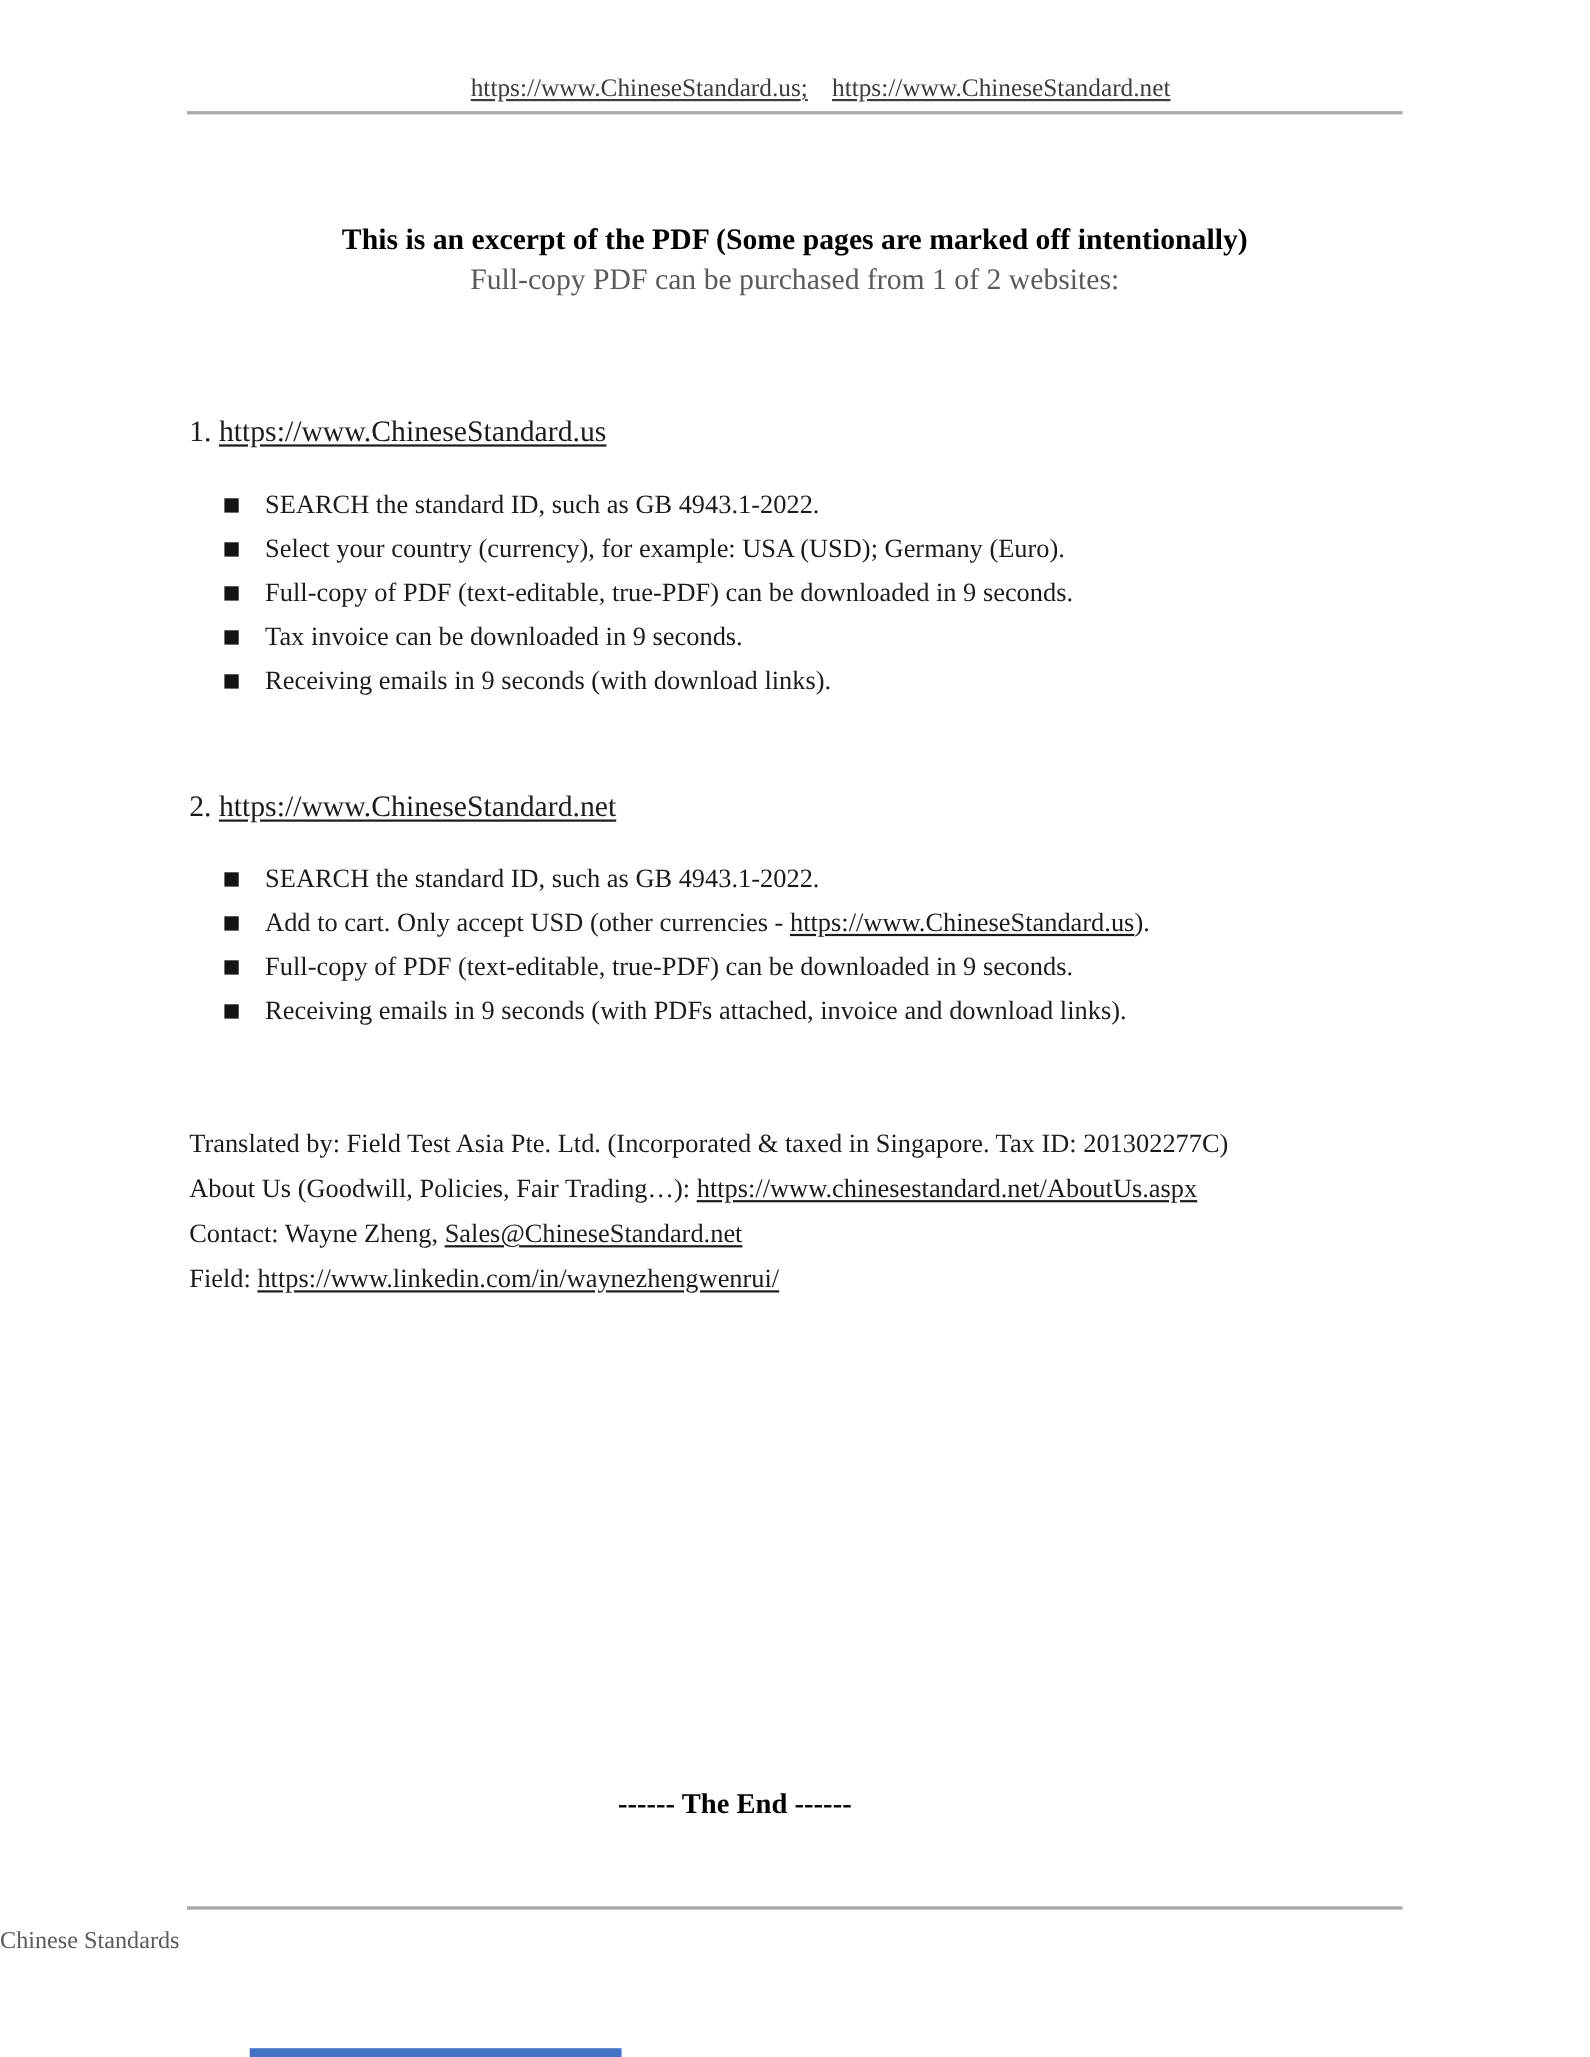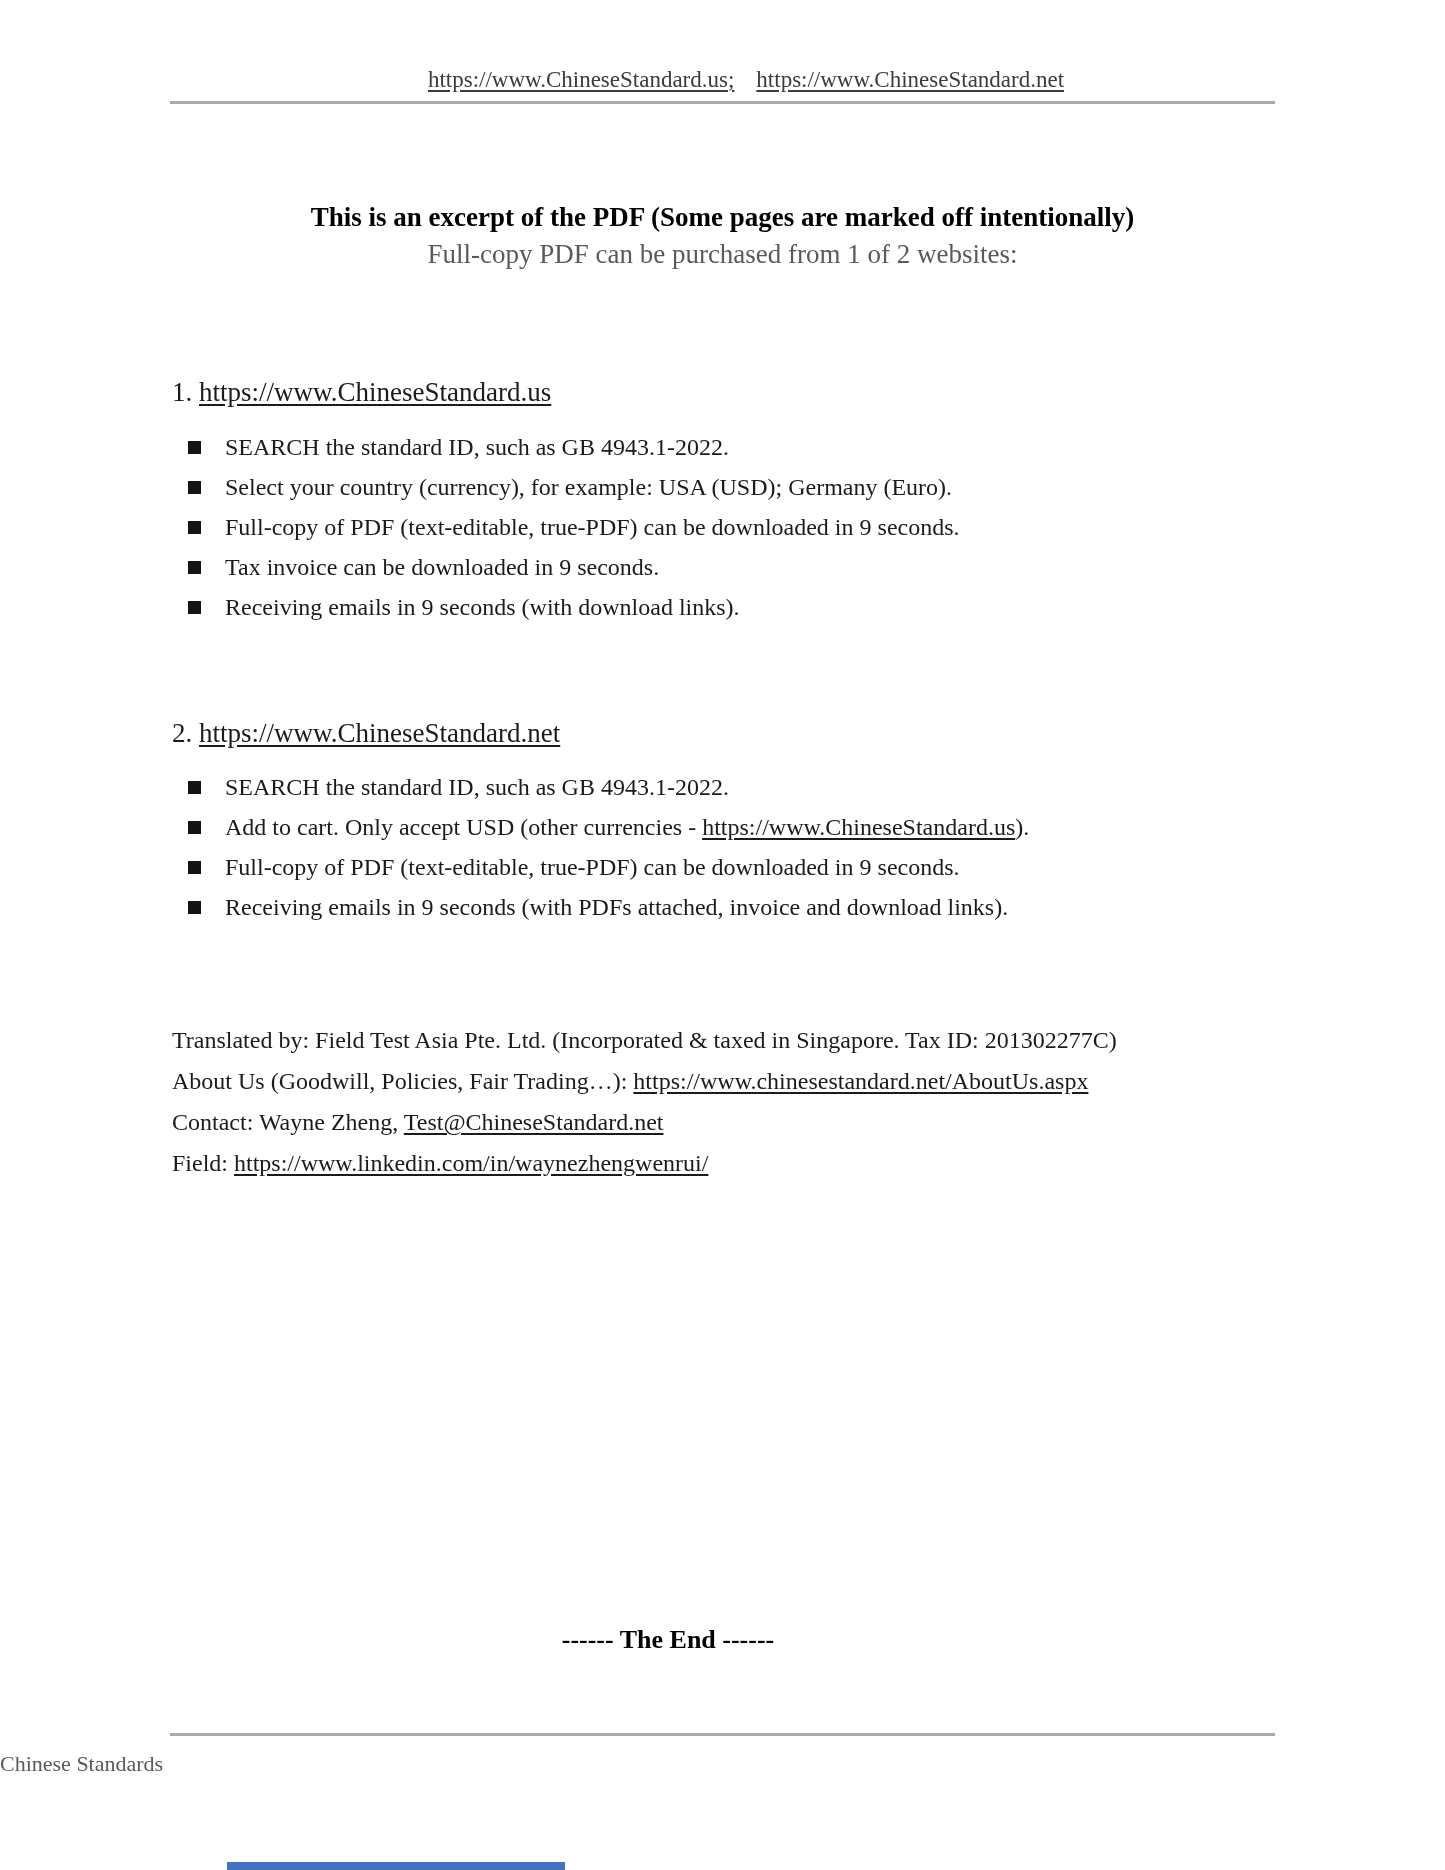--- a/index.html
+++ b/index.html
@@ -48,22 +48,23 @@
     color: #5a5a5a;
   }
   .section-heading {
     left: 172px;
     font-size: 27px; line-height: 36px;
     color: #1b1b1b;
   }
   .section-heading-1 { top: 374px; }
   .section-heading-2 { top: 715px; }
   .bullet-list {
-    left: 188px; width: 1100px;
+    left: 204px; width: 1100px;
     list-style: none;
+    margin-top: 12px;
   }
   .bullet-list-1 { top: 427px; }
   .bullet-list-2 { top: 767px; }
   .bullet-list li {
     height: 40px;
     display: flex;
     align-items: center;
     font-size: 24px;
     color: #1b1b1b;
   }
@@ -159,21 +160,21 @@
     </li>
     <li>
       <span class="sq"></span>
       <span>Receiving emails in 9 seconds (with PDFs attached, invoice and download links).</span>
     </li>
   </ul>
 
   <div class="abs info-block">
     <div>Translated by: Field Test Asia Pte. Ltd. (Incorporated &amp; taxed in Singapore. Tax ID: 201302277C)</div>
     <div><span>About Us (Goodwill, Policies, Fair Trading…): </span><a>https://www.chinesestandard.net/AboutUs.aspx</a></div>
-    <div><span>Contact: Wayne Zheng, </span><a>Test@ChineseStandard.net</a></div>
+    <div><span>Contact: Wayne Zheng, </span><a>Sales@ChineseStandard.net</a></div>
     <div><span>Field: </span><a>https://www.linkedin.com/in/waynezhengwenrui/</a></div>
   </div>
 
   <div class="abs end-marker">------ The End ------</div>
 
   <div class="abs rule rule-bottom"></div>
 
   <div class="abs footer-text">Chinese Standards</div>
 
   <div class="abs bottom-bar"></div>

